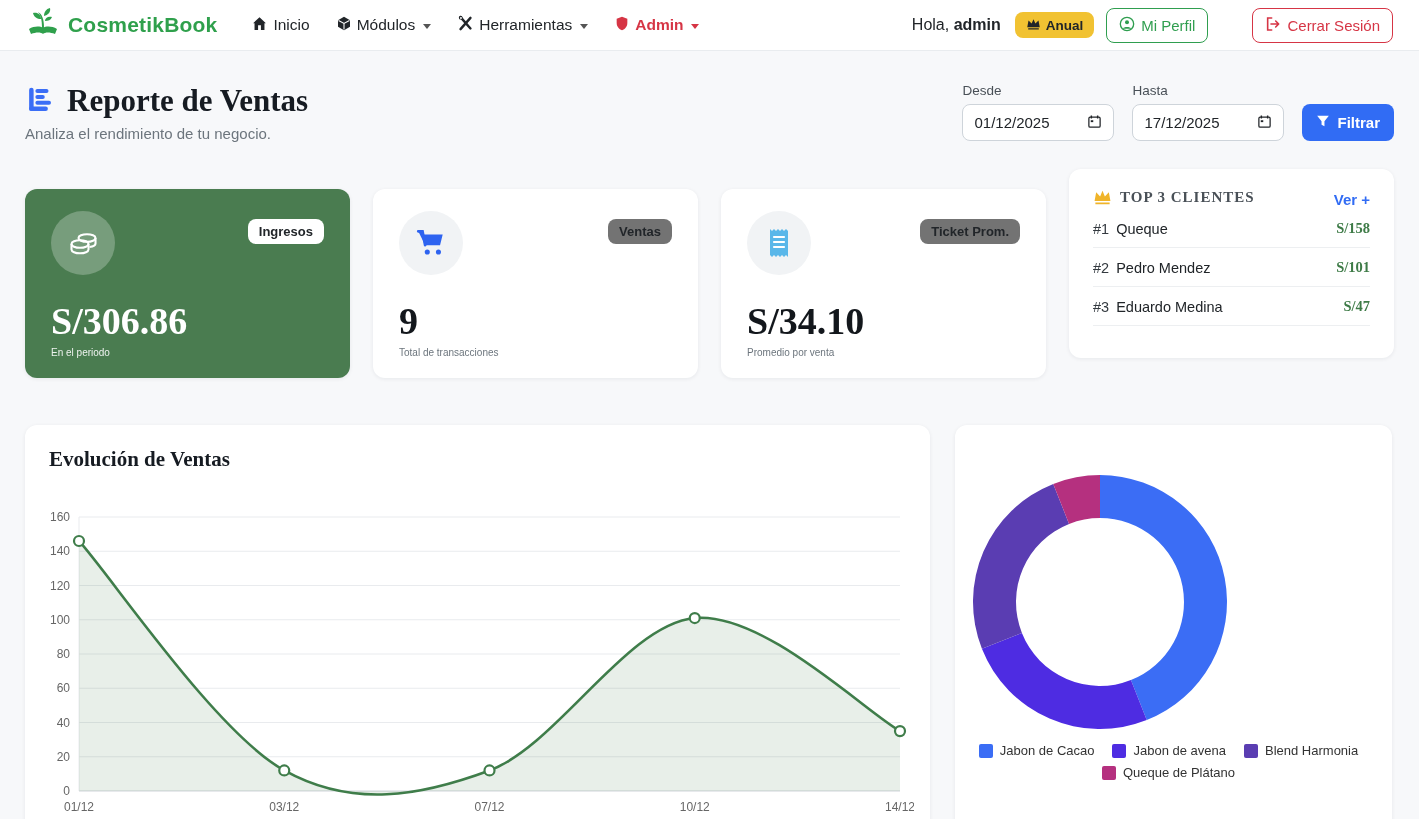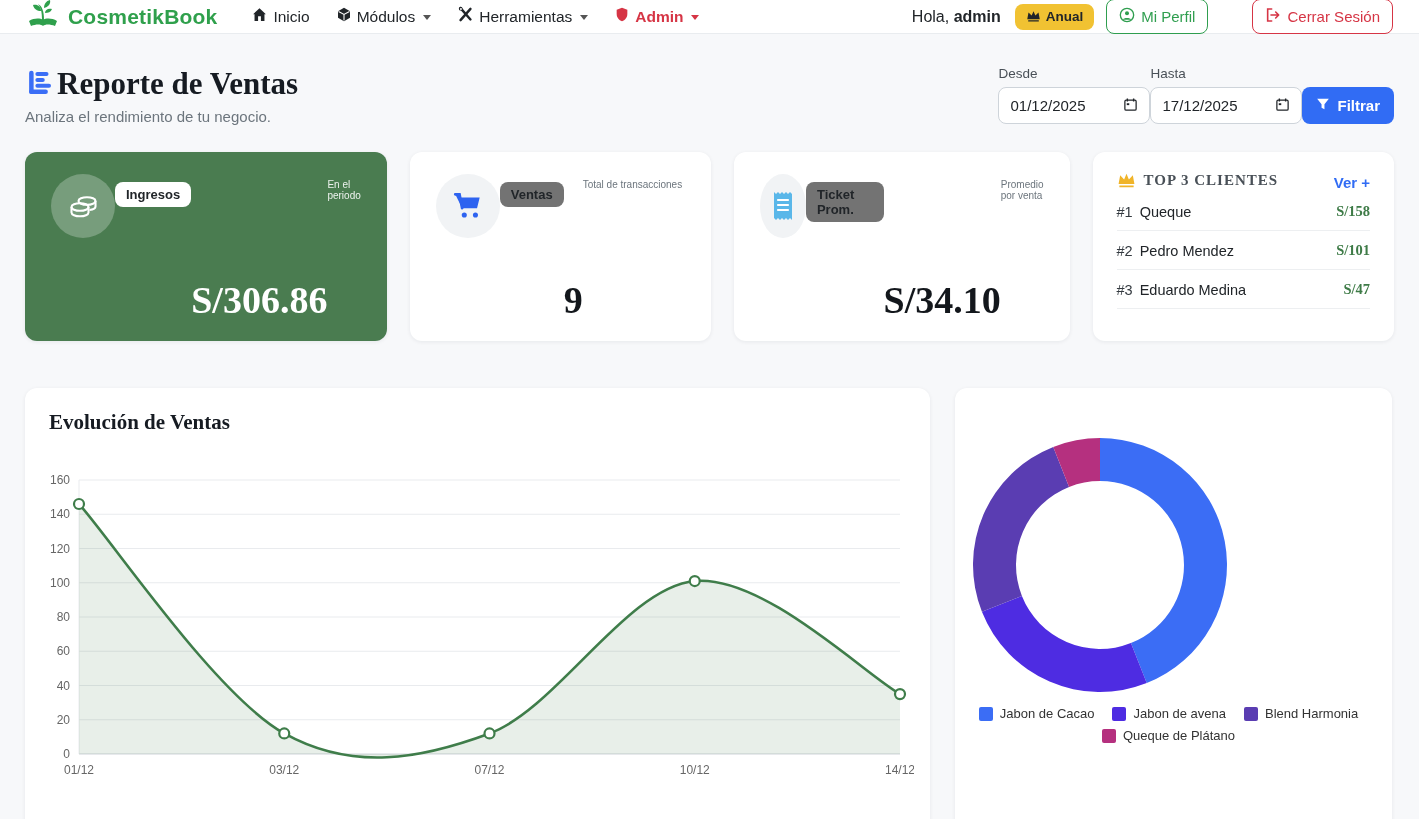--- a/index.html
+++ b/index.html
@@ -5,21 +5,21 @@
   * { margin:0; padding:0; box-sizing:border-box; }
   html,body { width:1419px; height:819px; overflow:hidden; }
   body {
     font-family:"Liberation Sans","DejaVu Sans",sans-serif;
     background:#f7f8fa; color:#212529;
   }
   .serif { font-family:"Liberation Serif","DejaVu Serif",serif; }
 
   
   .navbar {
-    height:34px; background:#fff; border-bottom:1px solid #e9ecef;
+    height:51px; background:#fff; border-bottom:1px solid #e9ecef;
     display:flex; align-items:center; justify-content:space-between;
     padding:0 26px;
   }
   .nav-left { display:flex; align-items:center; gap:34px; }
   .brand { display:flex; align-items:center; gap:8px; text-decoration:none; cursor:pointer; }
   .brand-name { font-size:21px; font-weight:bold; color:var(--brand); letter-spacing:.2px; }
   .nav-links { display:flex; align-items:center; gap:26px; }
   .nav-link { display:flex; align-items:center; gap:5px; font-size:15.5px; color:#212529; text-decoration:none; cursor:pointer; }
   .nav-link.admin { color:var(--danger); font-weight:bold; }
   .caret { width:0; height:0; border-left:4.5px solid transparent; border-right:4.5px solid transparent; border-top:5px solid #555; margin-left:3px; margin-top:2px; }
@@ -31,42 +31,42 @@
     color:#212529; font-size:13.5px; font-weight:bold; border-radius:8px; padding:5px 11px; cursor:pointer;
   }
   .btn-outline { display:inline-flex; align-items:center; gap:6px; background:#fff; font-size:15px;
     border-radius:8px; padding:7px 12px; cursor:pointer; }
   .btn-outline.green { border:1px solid var(--success); color:var(--success); }
   .btn-outline.red { border:1px solid var(--danger); color:var(--danger);margin-left:32px; }
 
   
   .main { padding:0 25px; }
   .page-header { display:flex; justify-content:space-between; align-items:flex-start; margin:32px 0 0 0; }
-  .title-row { display:flex; align-items:center; }
+  .title-row { display:flex; align-items:center; gap:10px; }
   .page-title { font-size:31px; font-weight:bold; color:#161b22; }
   .page-subtitle { font-size:15px; color:#6c757d; margin-top:6px; }
-  .filters { display:flex; align-items:flex-end; }
+  .filters { display:flex; align-items:flex-end; gap:18px; }
   .filter-group { display:flex; flex-direction:column; }
   .filter-label { font-size:13.5px; color:#495057; margin-bottom:6px; }
   .date-input {
     width:152px; height:37px; border:1px solid #ced4da; border-radius:8px; background:#fff;
     display:flex; align-items:center; justify-content:space-between; padding:0 11px;
     font-size:15px; color:#212529; cursor:text;
   }
   .btn-filter {
     height:37px; background:var(--primary); color:#fff; border:none; border-radius:8px;
     font-size:15px; font-weight:bold; padding:0 14px; display:inline-flex; align-items:center; gap:7px; cursor:pointer;
   }
 
   
   .stats-row { display:grid; grid-template-columns:repeat(4,1fr); gap:23px; margin-top:27px; }
   .card {
     background:#fff; border-radius:12px; box-shadow:0 1px 4px rgba(20,30,40,.07);
   }
-  .stat-card { height:189px; padding:22px 26px 20px 26px; display:flex; flex-direction:row; }
+  .stat-card { height:189px; padding:22px 26px 20px 26px; display:flex; flex-direction:column;margin-top:20px; }
   .stat-card.green { background:var(--income); color:#fff; }
   .stat-top { display:flex; justify-content:space-between; align-items:flex-start; }
   .icon-circle { width:64px; height:64px; border-radius:50%; display:flex; align-items:center; justify-content:center; background:#f1f3f5; }
   .stat-card.green .icon-circle { background:rgba(255,255,255,.25); }
   .stat-badge { font-size:13px; font-weight:bold; background:#737373; color:#212529; border-radius:8px; padding:5px 11px; margin-top:8px; }
   .stat-card.green .stat-badge { background:#fff; }
   .stat-value { font-size:38px; font-weight:bold; margin-top:auto; line-height:1.05; color:#13171c; }
   .stat-card.green .stat-value { color:#fff; }
   .stat-caption { font-size:10px; color:#6c757d; margin-top:5px; }
   .stat-card.green .stat-caption { color:rgba(255,255,255,.9); }

